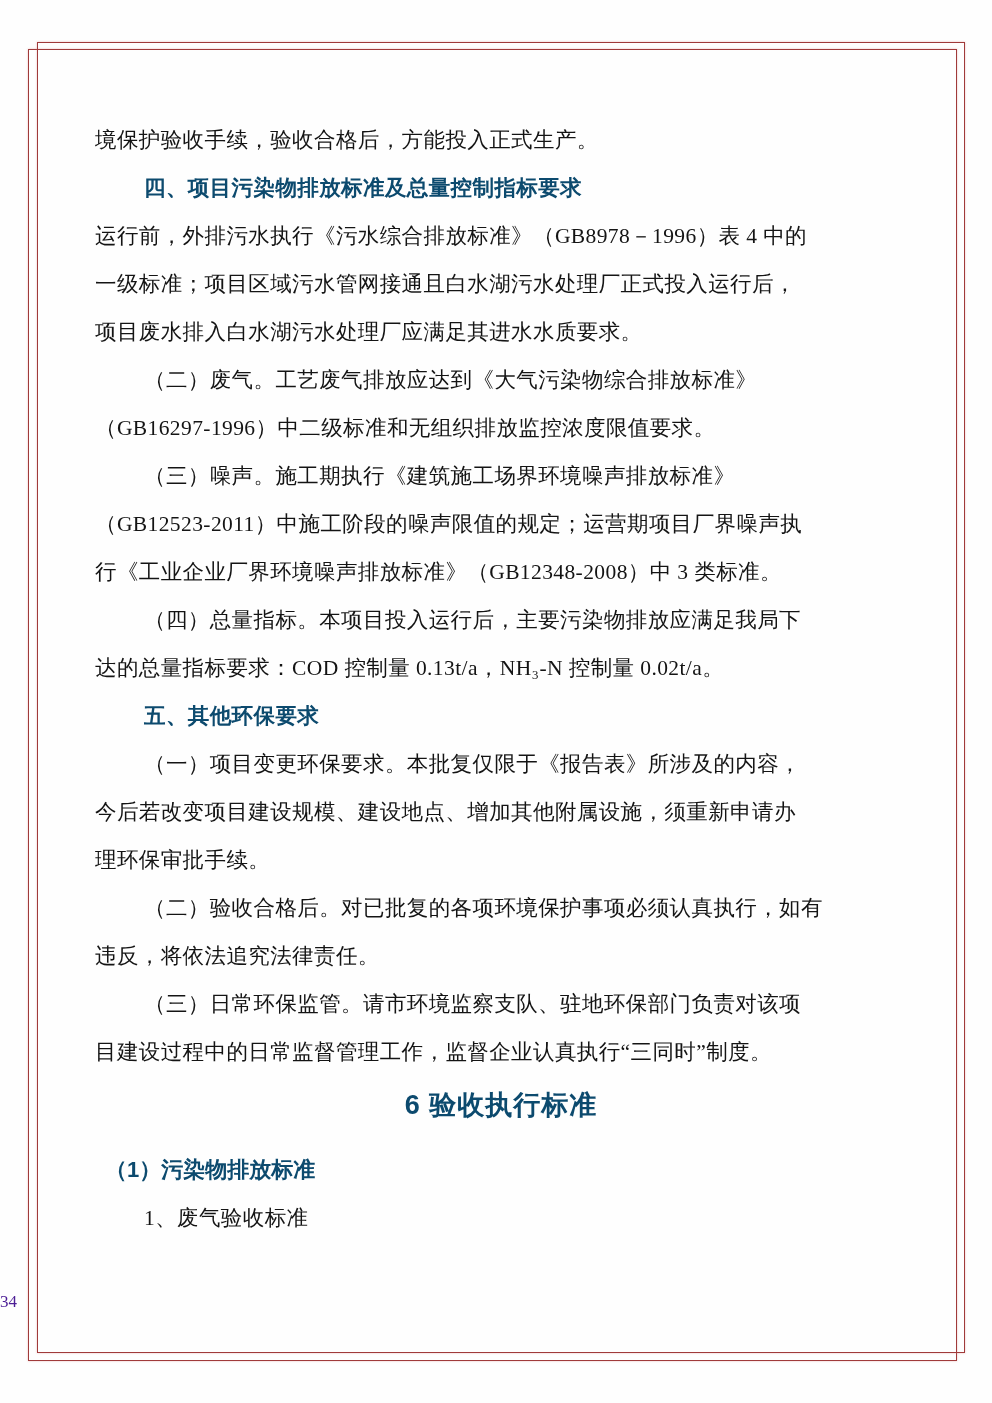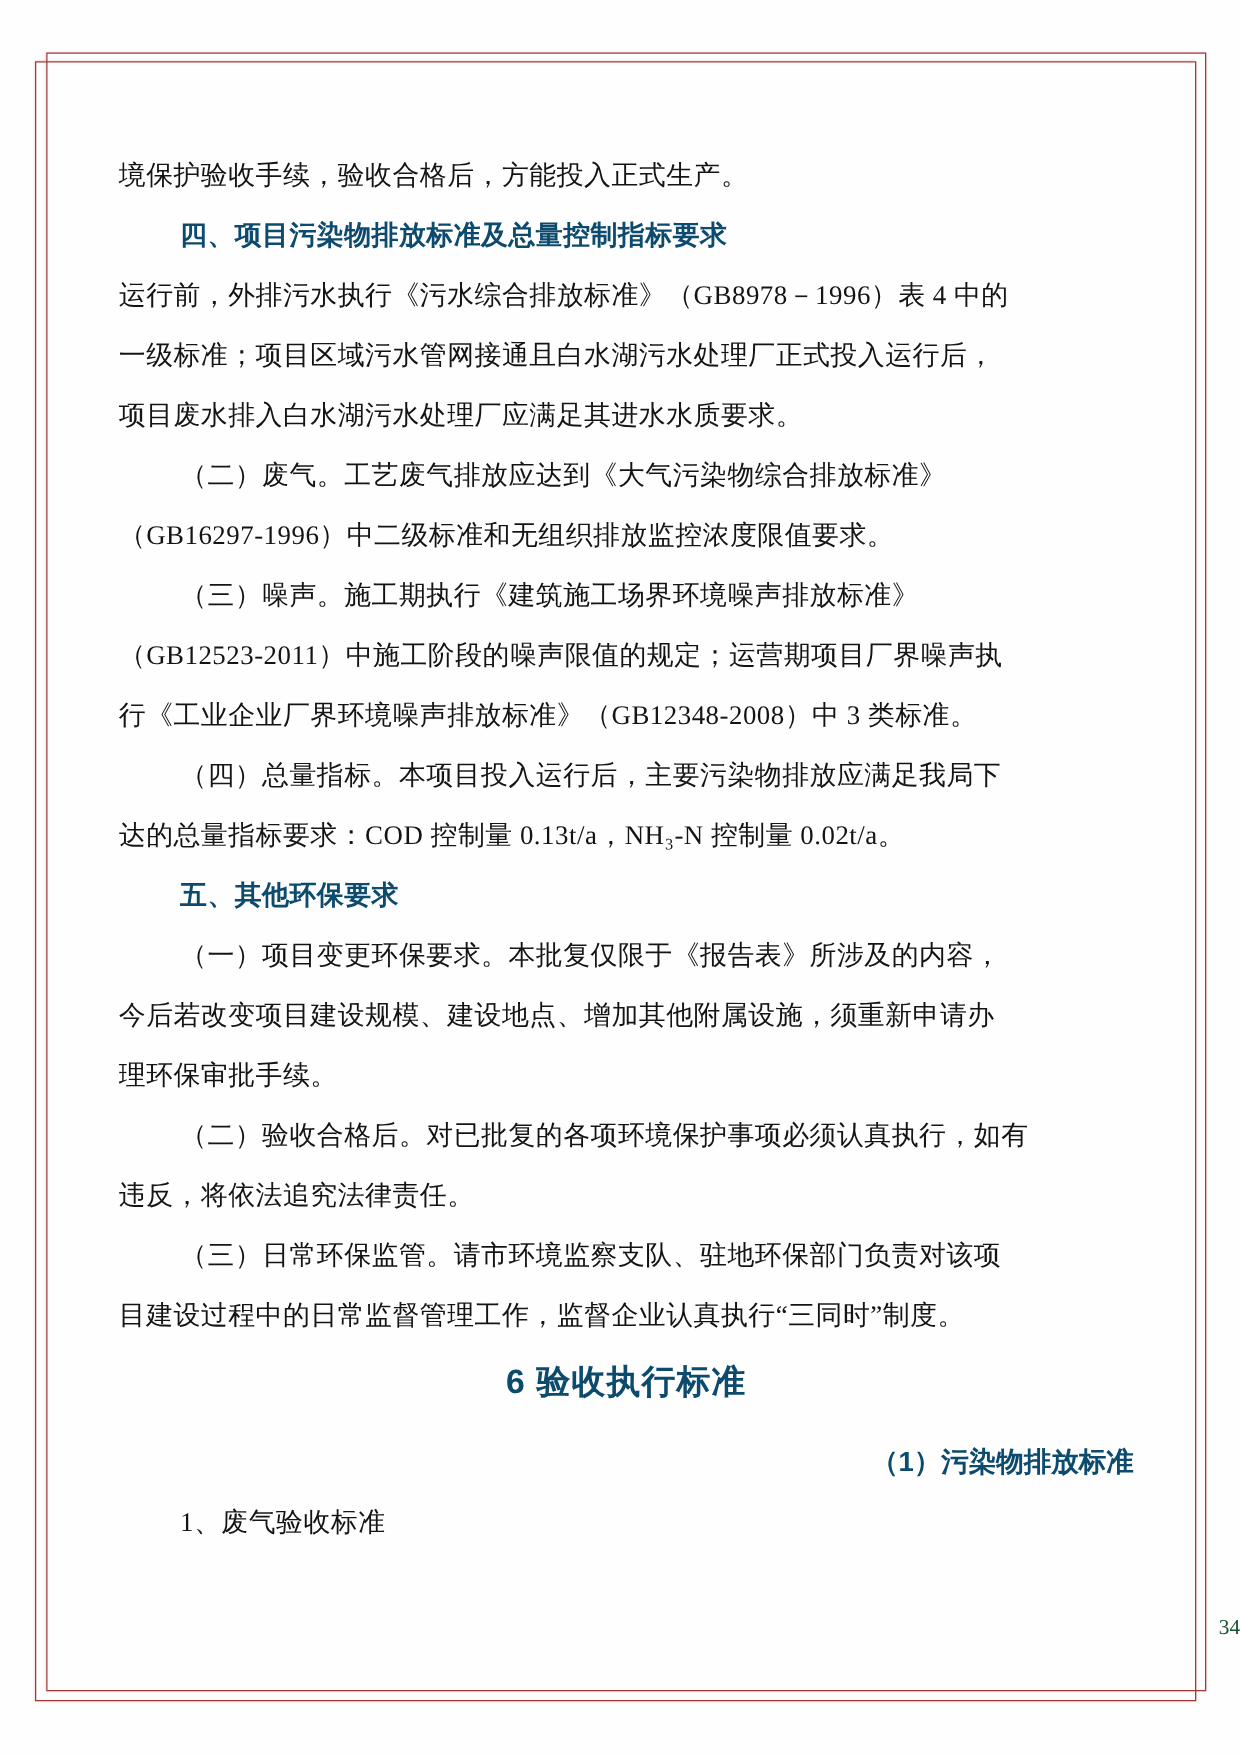--- a/index.html
+++ b/index.html
@@ -60,30 +60,29 @@
     white-space: nowrap;
     text-align: center;
   }
   .h2 {
     margin-top: 12px;
     height: 48px;
     line-height: 48px;
     font-size: 22px;
     text-indent: 10px;
     white-space: nowrap;
-    text-align: right;
   }
   .page-number {
     position: absolute;
     top: 1292px;
     left: 0;
     width: 100%;
-    text-align: right;
+    text-align: left;
     font-size: 17px;
-    color: #14532d;
+    color: #4c1d95;
   }
 </style>
 </head>
 <body>
 
 <div class="page">
 
   <div class="frame-a"></div>
   <div class="frame-b"></div>
 

